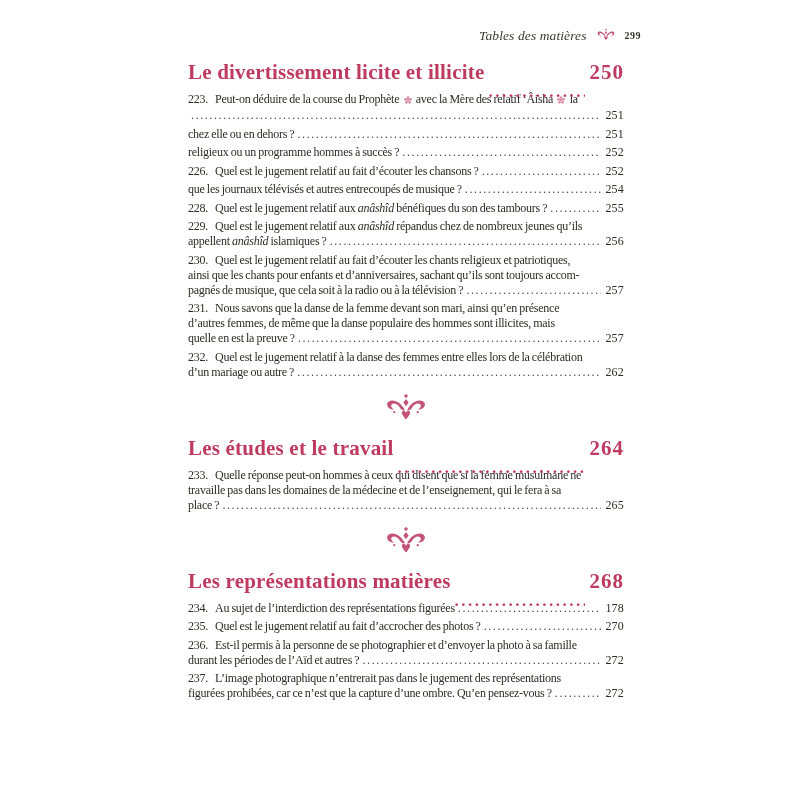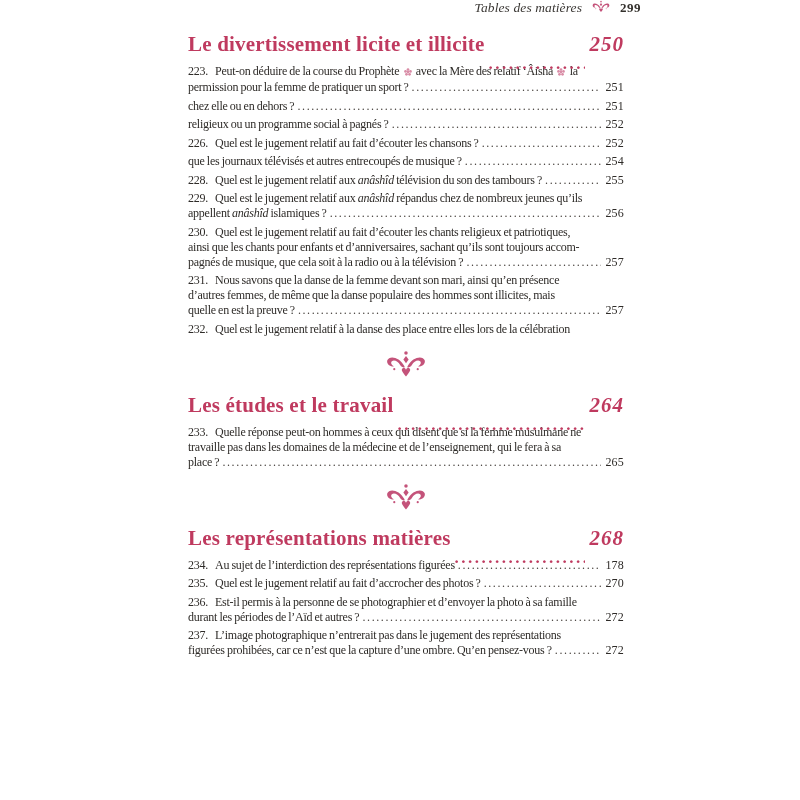--- a/index.html
+++ b/index.html
@@ -5,38 +5,39 @@
   html,body{margin:0;padding:0;}
   body{
     width:800px;height:800px;background:#ffffff;overflow:hidden;
     font-family:"Liberation Serif","DejaVu Serif",serif;
     color:#2e2b28;
   }
   .page{
     position:relative;
     width:436px;
     margin:0 0 0 188px;
+    padding-top:28px;
   }
   
   .runhead{
     display:flex;justify-content:flex-end;align-items:center;gap:9px;
     margin-right:-17px;margin-bottom:15px;
     line-height:16px;
   }
   .runhead .rh-title{font-style:italic;font-size:13.5px;color:#3b3835;letter-spacing:.1px;}
-  .runhead .rh-page{font-size:13px;font-weight:600;color:#33302c;letter-spacing:.5px;}
+  .runhead .rh-page{font-size:10px;font-weight:600;color:#33302c;letter-spacing:.5px;}
   
   .sec-head{
     display:flex;align-items:baseline;position:relative;
     color:#bf3a5f;font-weight:bold;
     font-size:21px;line-height:26px;letter-spacing:.2px;
     margin:0 0 7px 0;
   }
   .sec-title{white-space:nowrap;}
-  .sec-pg{margin-left:3px;letter-spacing:1px;font-style:italic;}
+  .sec-pg{margin-left:3px;letter-spacing:1px;}
   .hdots{flex:1;position:relative;min-width:8px;margin:0 2px;}
   .hdots::after{
     content:"..........................................................................................................................................................................................";
     position:absolute;left:2px;right:0;top:0;height:26px;line-height:25px;
     overflow:hidden;white-space:nowrap;
     font-size:17px;font-weight:bold;letter-spacing:2.5px;color:#bf3a5f;
   }
   
   .entry{margin:0 0 3.5px 0;font-size:12px;line-height:15px;letter-spacing:-.25px;word-spacing:-.5px;}
   .entry .line{white-space:nowrap;}
@@ -99,56 +100,55 @@
                   <g fill="#d98ca6">
                     <circle cx="5" cy="2" r="1.7"></circle>
                     <circle cx="8.1" cy="4.3" r="1.7"></circle>
                     <circle cx="6.9" cy="7.9" r="1.7"></circle>
                     <circle cx="3.1" cy="7.9" r="1.7"></circle>
                     <circle cx="1.9" cy="4.3" r="1.7"></circle>
                     <circle cx="5" cy="5" r="1.5"></circle>
                   </g>
                 </svg></span><span> la</span></span></div>
           <div class="line last">
-            <span class="ltext"><span>permission pour la femme de pratiquer un sport ?</span></span>
             <span class="dots"></span>
             <span class="pg">251</span>
           </div>
         </div>
         <div class="entry">
           <div class="line last">
             <span class="ltext"><span>chez elle ou en dehors ? </span></span>
             <span class="dots"></span>
             <span class="pg">251</span>
           </div>
         </div>
         <div class="entry">
           <div class="line last">
-            <span class="ltext"><span>religieux ou un programme social à pagnés ? </span></span>
+            <span class="ltext"><span>religieux ou un programme hommes à succès ? </span></span>
             <span class="dots"></span>
             <span class="pg">252</span>
           </div>
         </div>
         <div class="entry">
           <div class="line last">
             <span class="ltext"><span class="num">226.</span><span>Quel est le jugement relatif au fait d’écouter les chansons ? </span></span>
             <span class="dots"></span>
             <span class="pg">252</span>
           </div>
         </div>
         <div class="entry">
           <div class="line last">
             <span class="ltext"><span>que les journaux télévisés et autres entrecoupés de musique ? </span></span>
             <span class="dots"></span>
             <span class="pg">254</span>
           </div>
         </div>
         <div class="entry">
           <div class="line last">
-            <span class="ltext"><span class="num">228.</span><span>Quel est le jugement relatif aux </span><em>anâshîd</em><span> télévision du son des tambours ? </span></span>
+            <span class="ltext"><span class="num">228.</span><span>Quel est le jugement relatif aux </span><em>anâshîd</em><span> bénéfiques du son des tambours ? </span></span>
             <span class="dots"></span>
             <span class="pg">255</span>
           </div>
         </div>
         <div class="entry">
           <div class="line"><span class="ltext"><span class="num">229.</span><span>Quel est le jugement relatif aux </span><em>anâshîd</em><span> répandus chez de nombreux jeunes qu’ils</span></span></div>
           <div class="line last">
             <span class="ltext"><span>appellent </span><em>anâshîd</em><span> islamiques ? </span></span>
             <span class="dots"></span>
             <span class="pg">256</span>
@@ -166,21 +166,26 @@
         <div class="entry">
           <div class="line"><span class="ltext"><span class="num">231.</span><span>Nous savons que la danse de la femme devant son mari, ainsi qu’en présence</span></span></div>
           <div class="line"><span class="ltext"><span>d’autres femmes, de même que la danse populaire des hommes sont illicites, mais</span></span></div>
           <div class="line last">
             <span class="ltext"><span>quelle en est la preuve ?</span></span>
             <span class="dots"></span>
             <span class="pg">257</span>
           </div>
         </div>
         <div class="entry">
-          <div class="line"><span class="ltext"><span class="num">232.</span><span>Quel est le jugement relatif à la danse des place entre elles lors de la célébration</span></span></div>
+          <div class="line"><span class="ltext"><span class="num">232.</span><span>Quel est le jugement relatif à la danse des femmes entre elles lors de la célébration</span></span></div>
+          <div class="line last">
+            <span class="ltext"><span>d’un mariage ou autre ?</span></span>
+            <span class="dots"></span>
+            <span class="pg">262</span>
+          </div>
         </div>
       </section>
       <div class="ornament"><svg viewBox="0 0 60 40" width="44" height="30" xmlns="http://www.w3.org/2000/svg">
           <g fill="#c4537a">
             <circle cx="30" cy="5" r="2.4"></circle>
             <path d="M30 9 L33.6 14 L30 19 L26.4 14 Z"></path>
             <path d="M30 37 C25 31 22.8 28 25.4 25.8 C27.4 24.2 29.5 26 30 28.2 C30.5 26 32.6 24.2 34.6 25.8 C37.2 28 35 31 30 37 Z"></path>
             <path d="M27.5 22.5 C21 10 7 8 4.5 15 C3 20 8.5 24.5 13.5 23 C10.2 21.5 8.6 18.3 10.8 16.3 C13.8 13.8 19.4 16.6 21.8 21 C23.3 23.6 25.6 24.9 28.4 24.6 Z"></path>
             <path d="M32.5 22.5 C39 10 53 8 55.5 15 C57 20 51.5 24.5 46.5 23 C49.8 21.5 51.4 18.3 49.2 16.3 C46.2 13.8 40.6 16.6 38.2 21 C36.7 23.6 34.4 24.9 31.6 24.6 Z"></path>
             <circle cx="14" cy="27" r="1.5"></circle>

